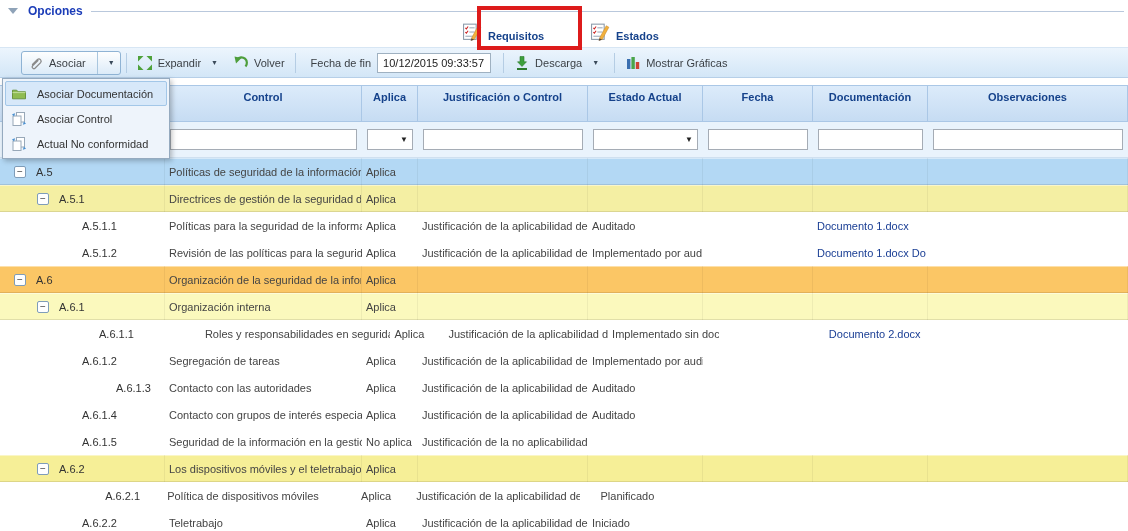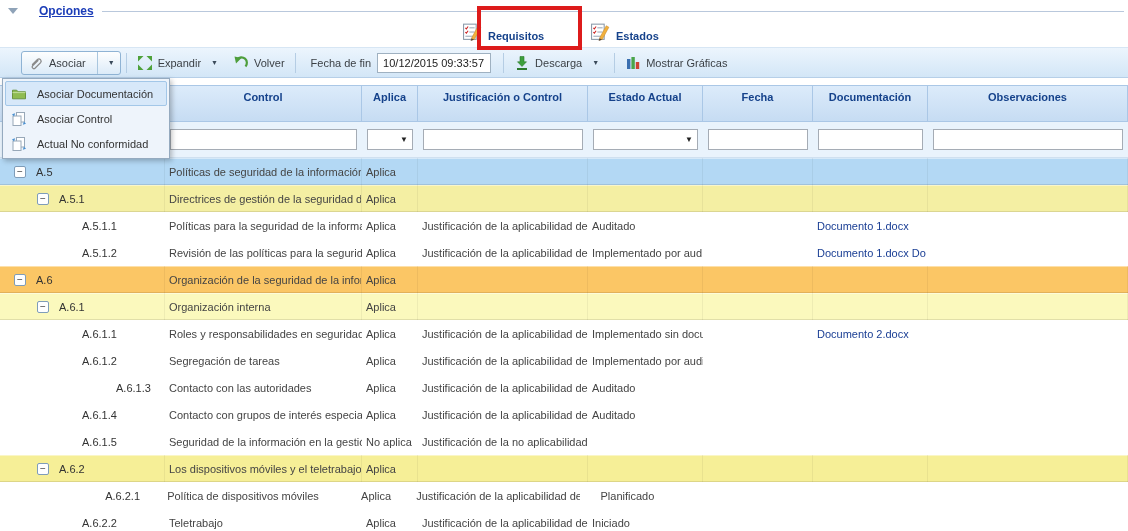--- a/index.html
+++ b/index.html
@@ -4,21 +4,21 @@
 <style>
   * { margin:0; padding:0; box-sizing:border-box; }
   body { background:#fff; }
   .screen {
     position:relative; width:1128px; height:531px; background:#fff;
     font-family:"Liberation Sans", sans-serif; font-size:11px; overflow:hidden;
   }
   
   .opciones-bar { position:absolute; top:2px; left:0; width:100%; height:18px; display:flex; align-items:center; }
   .collapse-tri { margin-left:8px; width:0; height:0; border-left:5px solid transparent; border-right:5px solid transparent; border-top:6px solid #8fa3b8; cursor:pointer; }
-  .opciones-title { margin-left:21px; font-weight:bold; font-size:12px; color:#1c3db8;text-decoration:underline; }
+  .opciones-title { margin-left:10px; font-weight:bold; font-size:12px; color:#1c3db8; }
   .opciones-line { flex:1; height:1px; background:#b9c8dc; margin:0 4px 0 8px; }
 
   
   .top-btn { position:absolute; top:12px; height:32px; display:flex; align-items:flex-end; gap:5px; cursor:pointer; }
   .top-btn svg { display:block; margin-bottom:2px; }
   .top-btn-label { color:#15428b; font-weight:bold; padding-bottom:2px; }
   .red-box { position:absolute; left:477px; top:6px; width:105px; height:44px; border:4px solid #dd1b1b; z-index:20; pointer-events:none; }
 
   
   .toolbar {
@@ -281,21 +281,21 @@
         </div>
         <div class="cell" style="width: 197px;">Organización interna</div>
         <div class="cell" style="width: 56px;">Aplica</div>
         <div class="cell" style="width: 170px;"></div>
         <div class="cell" style="width: 115px;"></div>
         <div class="cell" style="width: 110px;"></div>
         <div class="cell" style="width: 115px;"></div>
         <div class="cell" style="width: 200px;"></div>
       </div>
       <div class="row">
-        <div class="cell tree" style="width: 165px; padding-left: 60px;">
+        <div class="cell tree" style="width: 165px; padding-left: 36px; margin-left: 41px;">
           <span class="exp-spacer"></span>
           <span class="code">A.6.1.1</span>
         </div>
         <div class="cell" style="width: 197px;">Roles y responsabilidades en seguridad de la</div>
         <div class="cell" style="width: 56px;">Aplica</div>
         <div class="cell" style="width: 170px;">Justificación de la aplicabilidad del</div>
         <div class="cell" style="width: 115px;">Implementado sin docu</div>
         <div class="cell" style="width: 110px;"></div>
         <div class="cell doclink" style="width: 115px;">Documento 2.docx</div>
         <div class="cell" style="width: 200px;"></div>

